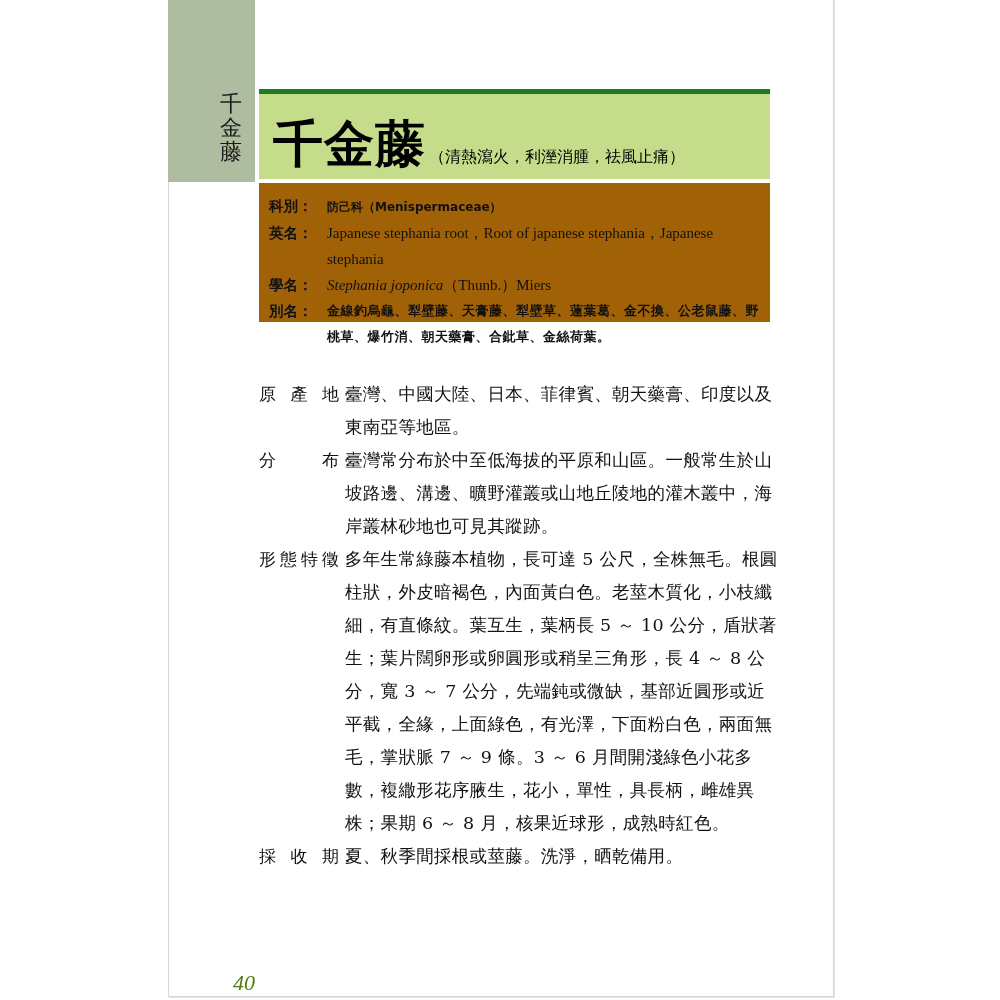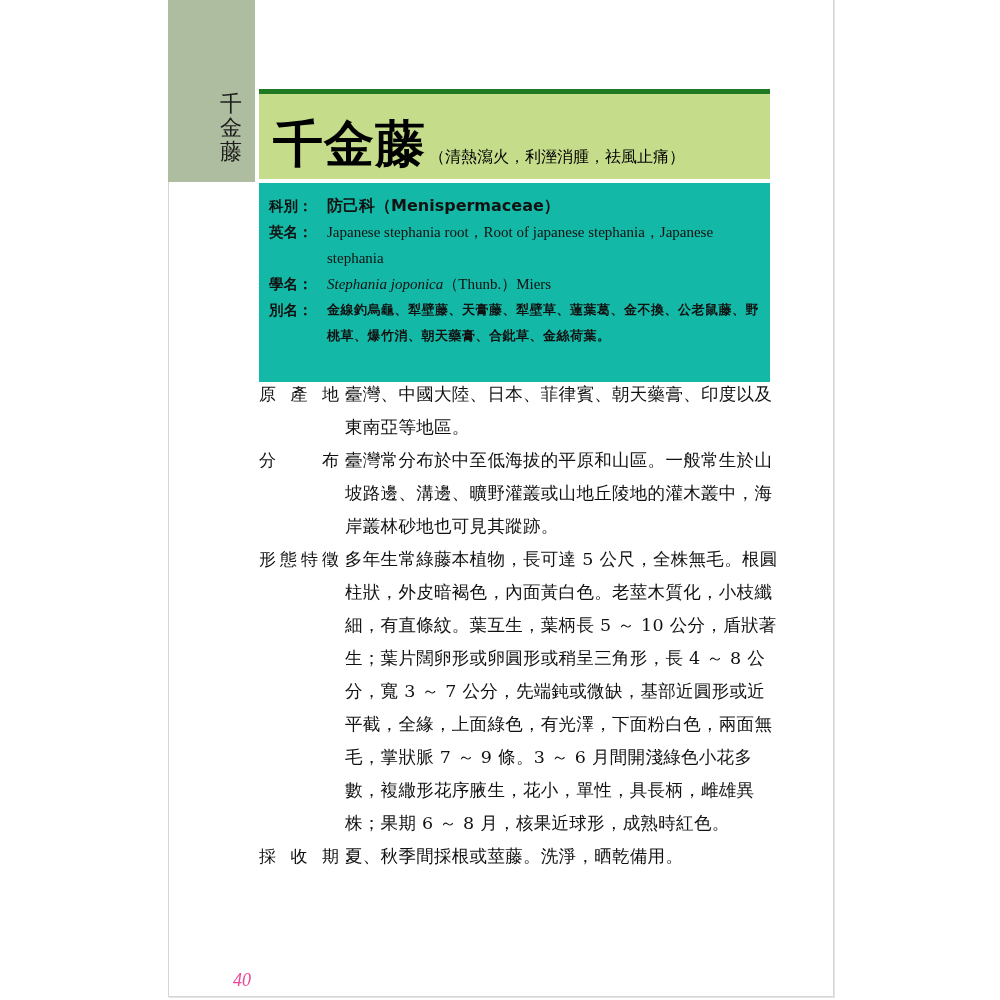--- a/index.html
+++ b/index.html
@@ -9,55 +9,55 @@
       border:1px solid #d6d6d6; border-top:none; box-shadow:1px 1px 0 #e4e4e4; }
     .side-tab { position:absolute; left:168px; top:0; width:87px; height:182px; background:#aebd9f; }
     .side-tab-text { position:absolute; right:12px; top:92px; width:24px; font-family:"DejaVu Sans", sans-serif;
       font-size:22px; line-height:24px; color:#1a1a1a; text-align:center; word-break:break-all; }
     .title-bar { position:absolute; left:259px; top:89px; width:511px; height:90px; background:#c5dc8a;
       border-top:5px solid #1f7a22; box-sizing:border-box; }
     .title-main { position:absolute; left:14px; top:20px; font-family:"DejaVu Serif", serif; font-weight:bold;
       font-size:50px; line-height:60px; letter-spacing:1px; color:#000; }
     .title-sub { position:absolute; left:170px; top:50px; font-family:"DejaVu Sans", sans-serif;
       font-size:16px; line-height:26px; color:#000; white-space:nowrap; }
-    .info-box { position:absolute; left:259px; top:183px; width:511px; height:199px; background:#14b8a6;
+    .info-box { position:absolute; left:259px; top:183px; width:511px; height:139px; background:#a16207;
       box-sizing:border-box; padding:10px 10px 0 10px; font-size:14.5px; }
     .info-row { display:flex; line-height:26px; }
     .info-label { font-family:"DejaVu Sans", sans-serif; font-weight:bold; white-space:nowrap; width:58px; flex:none; font-size:14.5px; }
     .info-value { flex:1; font-family:"Liberation Serif", serif; font-size:15px; }
     .info-value.cjk { font-family:"DejaVu Sans", sans-serif; font-weight:bold; font-size:13px; letter-spacing:0.5px; }
     .info-value i { font-style:italic; }
     .body { position:absolute; left:259px; top:378px; width:520px; }
     .entry { display:flex; font-size:18px; line-height:33px; }
     .entry-label { width:86px; flex:none; font-family:"DejaVu Sans", sans-serif; font-size:17px; white-space:nowrap;
       display:flex; justify-content:space-between; }
     .entry-label .lbl { display:flex; justify-content:space-between; width:80px; }
     .entry-label .colon { width:6px; }
     .entry-value { flex:1; font-family:"DejaVu Serif", serif; font-size:17.5px; letter-spacing:0.3px; }
     .page-number { position:absolute; left:233px; top:970px; font-family:"Liberation Serif", serif; font-style:italic;
-      font-size:18px; color:#ec4899; }
+      font-size:22px; color:#4d7c0f; }
   </style>
 </head>
 <body>
 
 <div class="page"></div>
 
 <div class="side-tab">
   <div class="side-tab-text">千金藤</div>
 </div>
 
 <div class="title-bar">
   <span class="title-main">千金藤</span>
   <span class="title-sub">（清熱瀉火，利溼消腫，祛風止痛）</span>
 </div>
 
 <div class="info-box">
   <div class="info-row">
     <span class="info-label">科別：</span>
-    <span class="info-value"><b style="font-family:'DejaVu Sans',sans-serif;font-size:16px;">防己科（Menispermaceae）</b></span>
+    <span class="info-value"><b style="font-family:'DejaVu Sans',sans-serif;font-size:12px;">防己科（Menispermaceae）</b></span>
   </div>
   <div class="info-row">
     <span class="info-label">英名：</span>
     <span class="info-value">Japanese stephania root，Root of japanese stephania，Japanese stephania</span>
   </div>
   <div class="info-row">
     <span class="info-label">學名：</span>
     <span class="info-value"><i>Stephania joponica</i><span>（Thunb.）Miers</span></span>
   </div>
   <div class="info-row">

